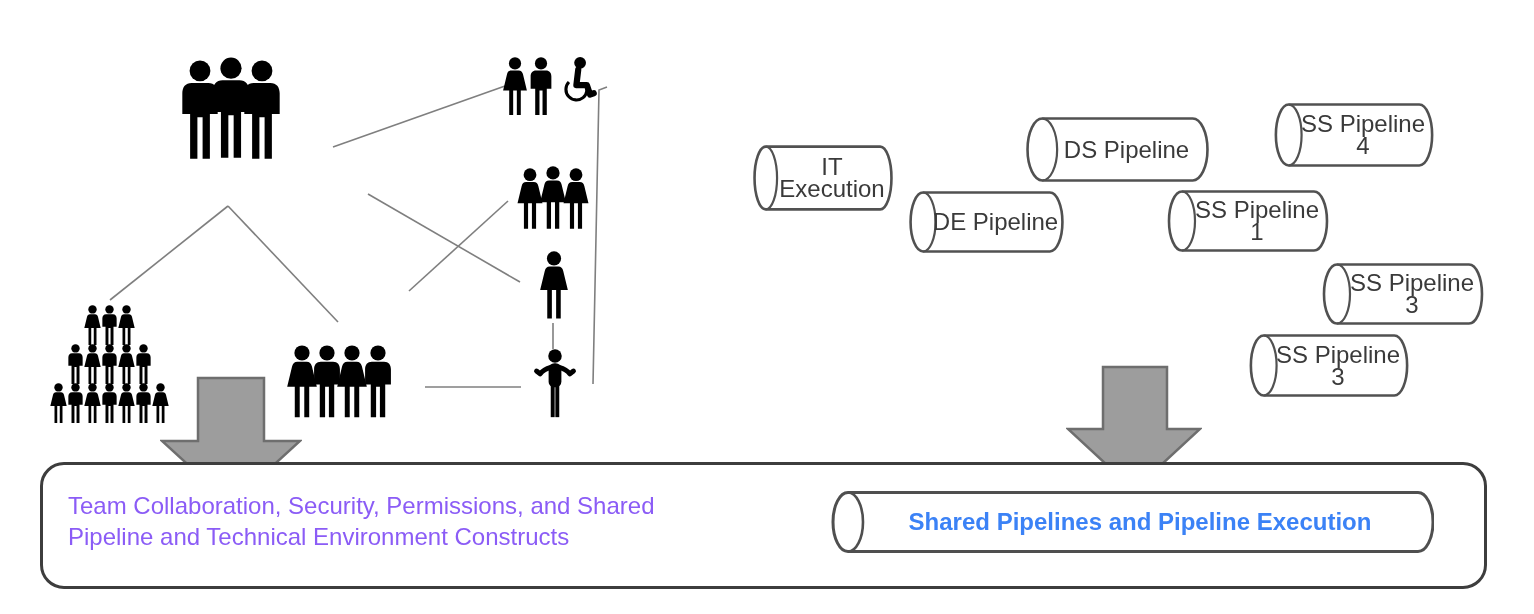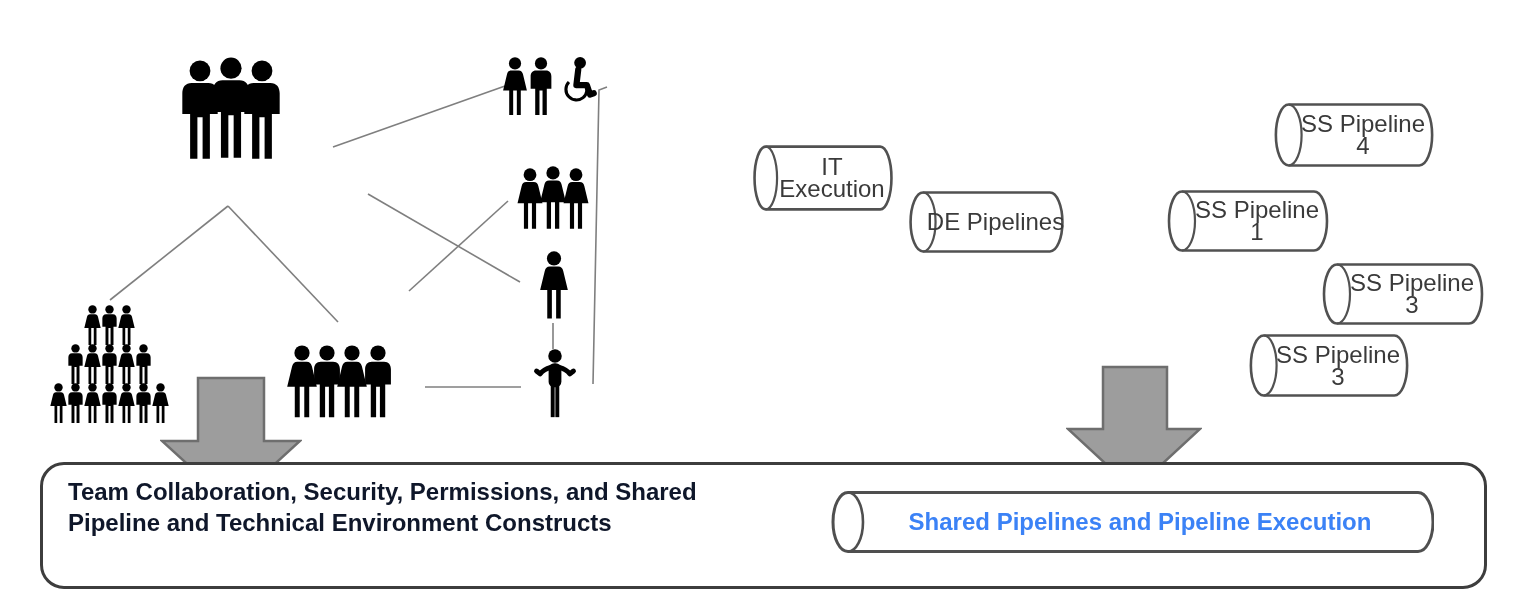--- a/index.html
+++ b/index.html
@@ -33,22 +33,22 @@
     font-size:24px;font-weight:bold;color:#3b82f6;
   }
   
   .arrow polygon{fill:#9d9d9d;stroke:#6e6e6e;stroke-width:2.5;}
   
   .bottom-box{
     position:absolute;left:40px;top:462px;width:1447px;height:127px;
     border:3px solid #3d3d3d;border-radius:24px;box-sizing:border-box;background:#fff;
   }
   .team-text{
-    position:absolute;left:68px;top:476px;width:760px;
-    font-size:24px;font-weight:bold;color:#0f172a;line-height:31px;white-space:pre-line;
+    position:absolute;left:68px;top:490px;width:760px;
+    font-size:24px;font-weight:normal;color:#8b5cf6;line-height:31px;white-space:pre-line;
   }
   .hidden-defs{position:absolute;width:0;height:0;overflow:hidden;}
 </style>
 </head>
 <body>
 
 <div class="canvas">
 
   <svg class="hidden-defs" aria-hidden="true">
     <defs>
@@ -159,23 +159,30 @@
       </svg>
     <div class="pipe-label">IT
 Execution</div>
   </div>
 
   <div class="pipe" style="left:900px;top:191px;width:173px;height:62px">
     <svg class="cyl" viewBox="0 0 180 62" preserveAspectRatio="none">
         <path class="body" vector-effect="non-scaling-stroke" d="M24,1.5 H156 A13,29.5 0 0 1 156,60.5 H24 A13,29.5 0 0 1 24,1.5 Z"></path>
         <path class="rim" vector-effect="non-scaling-stroke" d="M24,1.5 A13,29.5 0 0 1 24,60.5"></path>
       </svg>
-    <div class="pipe-label">DE Pipelines</div>
-  </div>
-
+    <div class="pipe-label">DE Pipeline</div>
+  </div>
+
+  <div class="pipe" style="left:1015px;top:117px;width:205px;height:65px">
+    <svg class="cyl" viewBox="0 0 180 62" preserveAspectRatio="none">
+        <path class="body" vector-effect="non-scaling-stroke" d="M24,1.5 H156 A13,29.5 0 0 1 156,60.5 H24 A13,29.5 0 0 1 24,1.5 Z"></path>
+        <path class="rim" vector-effect="non-scaling-stroke" d="M24,1.5 A13,29.5 0 0 1 24,60.5"></path>
+      </svg>
+    <div class="pipe-label">DS Pipeline</div>
+  </div>
 
   <div class="pipe" style="left:1265px;top:103px;width:178px;height:64px">
     <svg class="cyl" viewBox="0 0 180 62" preserveAspectRatio="none">
         <path class="body" vector-effect="non-scaling-stroke" d="M24,1.5 H156 A13,29.5 0 0 1 156,60.5 H24 A13,29.5 0 0 1 24,1.5 Z"></path>
         <path class="rim" vector-effect="non-scaling-stroke" d="M24,1.5 A13,29.5 0 0 1 24,60.5"></path>
       </svg>
     <div class="pipe-label">SS Pipeline
 4</div>
   </div>
 

